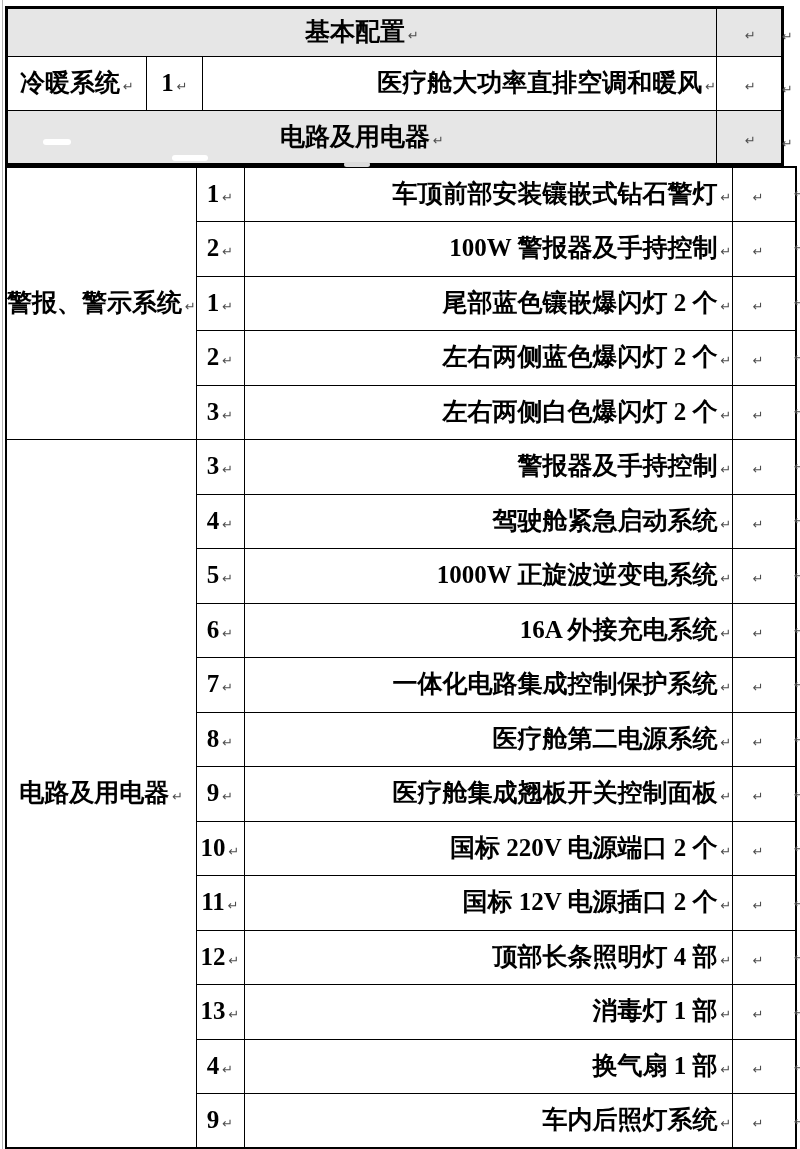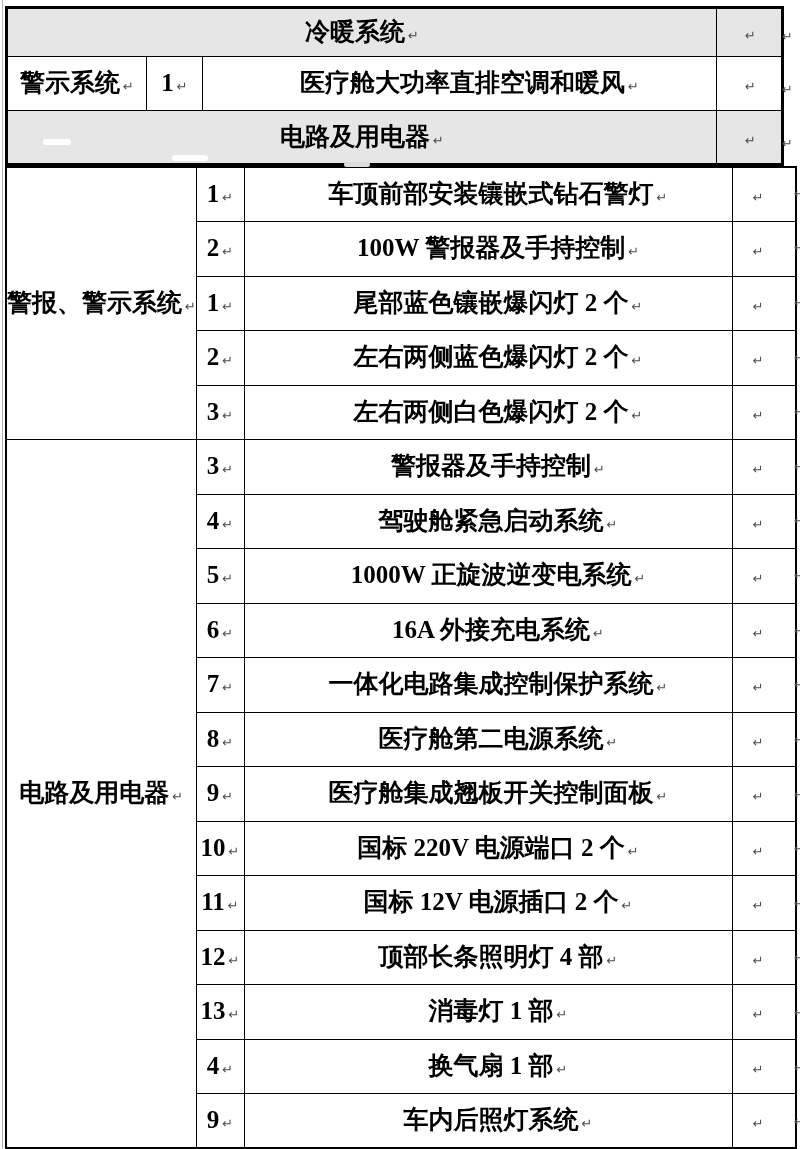--- a/index.html
+++ b/index.html
@@ -35,21 +35,21 @@
   .t1 td { border:1.5px solid #000; }
   .t2 { left:5px; top:166px; width:790px; border:2px solid #000; }
   .t2 td { border:1.5px solid #000; }
   .t1 tr.rA { height:49px; }
   .t1 tr.rB { height:54px; }
   .t2 tr    { height:54.5px; }
   .hdr-cell { background:#e6e6e6; text-align:center; }
   .hdr-side { background:#e6e6e6; }
   .cat  { text-align:center; }
   .num  { text-align:center; }
-  .desc { text-align:center; padding-left:20px; }
+  .desc { text-align:right; padding-left:20px; }
   .narrow { text-align:center; }
   .narrow-b { text-align:center; padding-right:14px; }
   .mark {
     font-family:"DejaVu Sans",sans-serif;
     font-weight:normal;
     font-size:13px;
     color:#4d4d4d;
     margin-left:3px;
     vertical-align:baseline;
   }
@@ -78,27 +78,27 @@
 <table class="t1">
   <colgroup>
       <col style="width:140px">
       <col style="width:56px">
       <col style="width:514px">
       <col style="width:66px">
     </colgroup>
   <tbody>
       <tr class="rA">
     <td class="hdr-cell" colspan="3">
-      <span>冷暖系统</span><span class="mark">↵</span>
+      <span>基本配置</span><span class="mark">↵</span>
     </td>
     <td class="hdr-side narrow"><span class="mark">↵</span></td>
   </tr>
   <tr class="rB">
     <td class="cat">
-      <span>警示系统</span><span class="mark">↵</span>
+      <span>冷暖系统</span><span class="mark">↵</span>
     </td>
     <td class="num">
       <span>1</span><span class="mark">↵</span>
     </td>
     <td class="desc">
       <span>医疗舱大功率直排空调和暖风</span><span class="mark">↵</span>
     </td>
     <td class="narrow"><span class="mark">↵</span></td>
   </tr>
   <tr class="rB">

